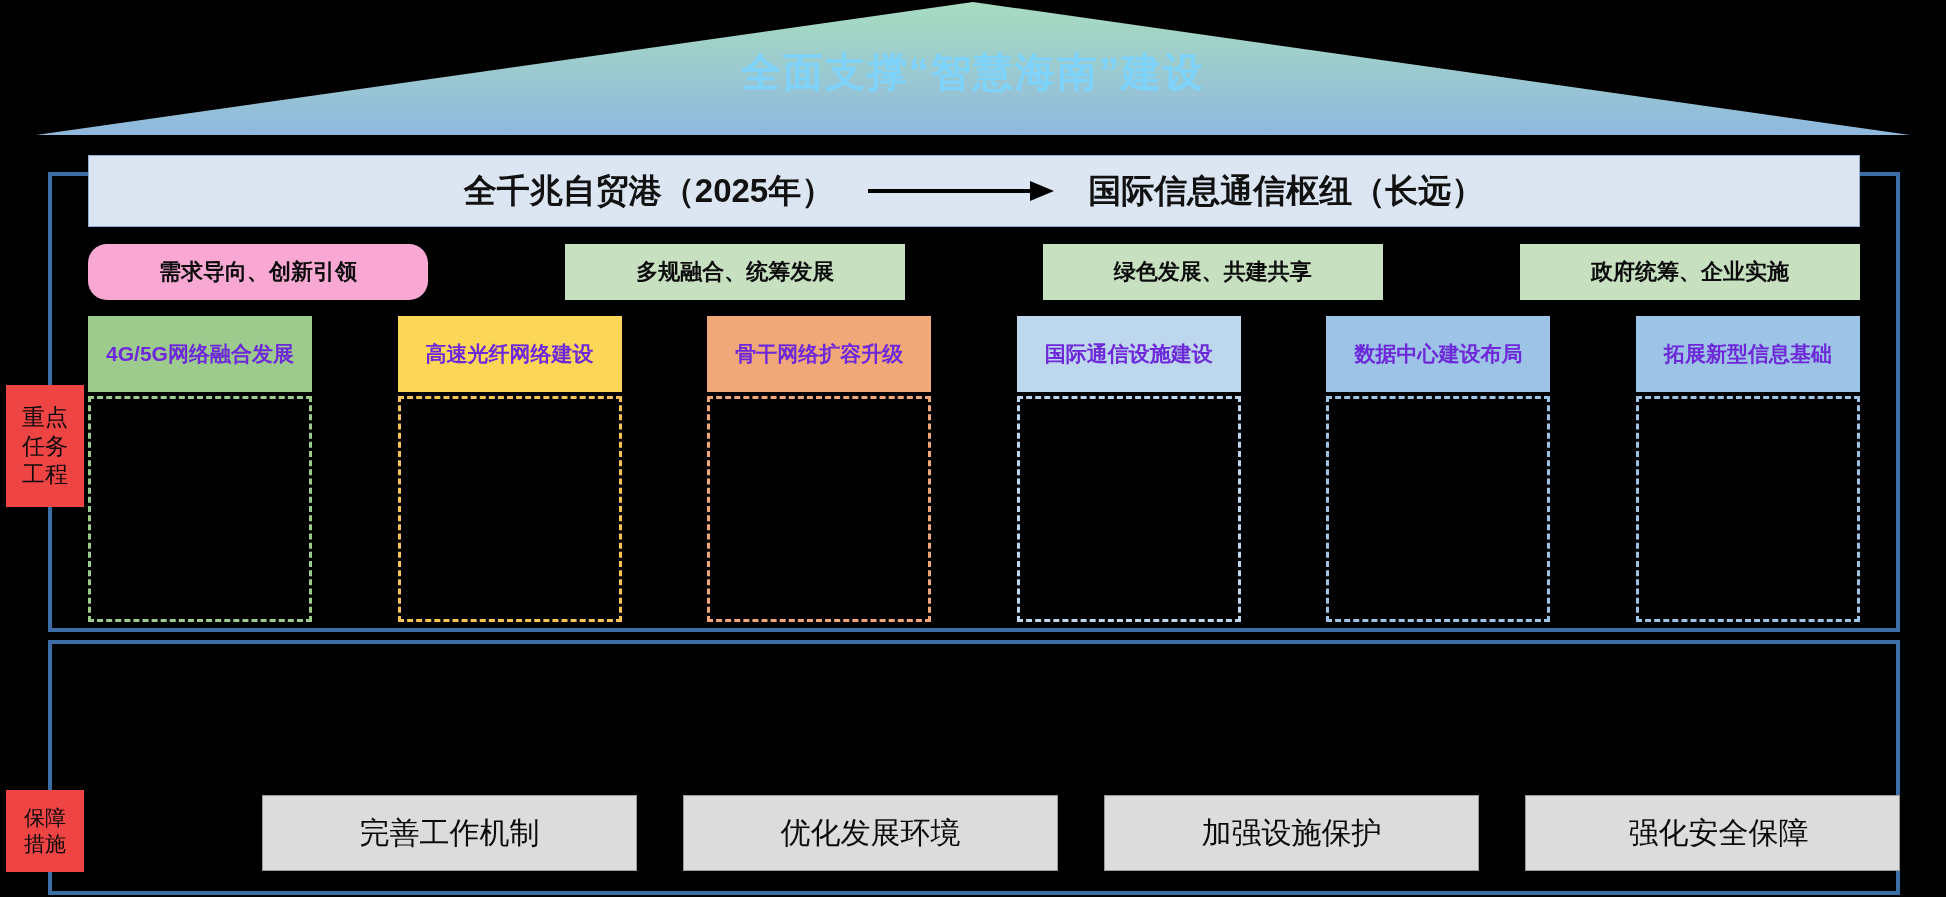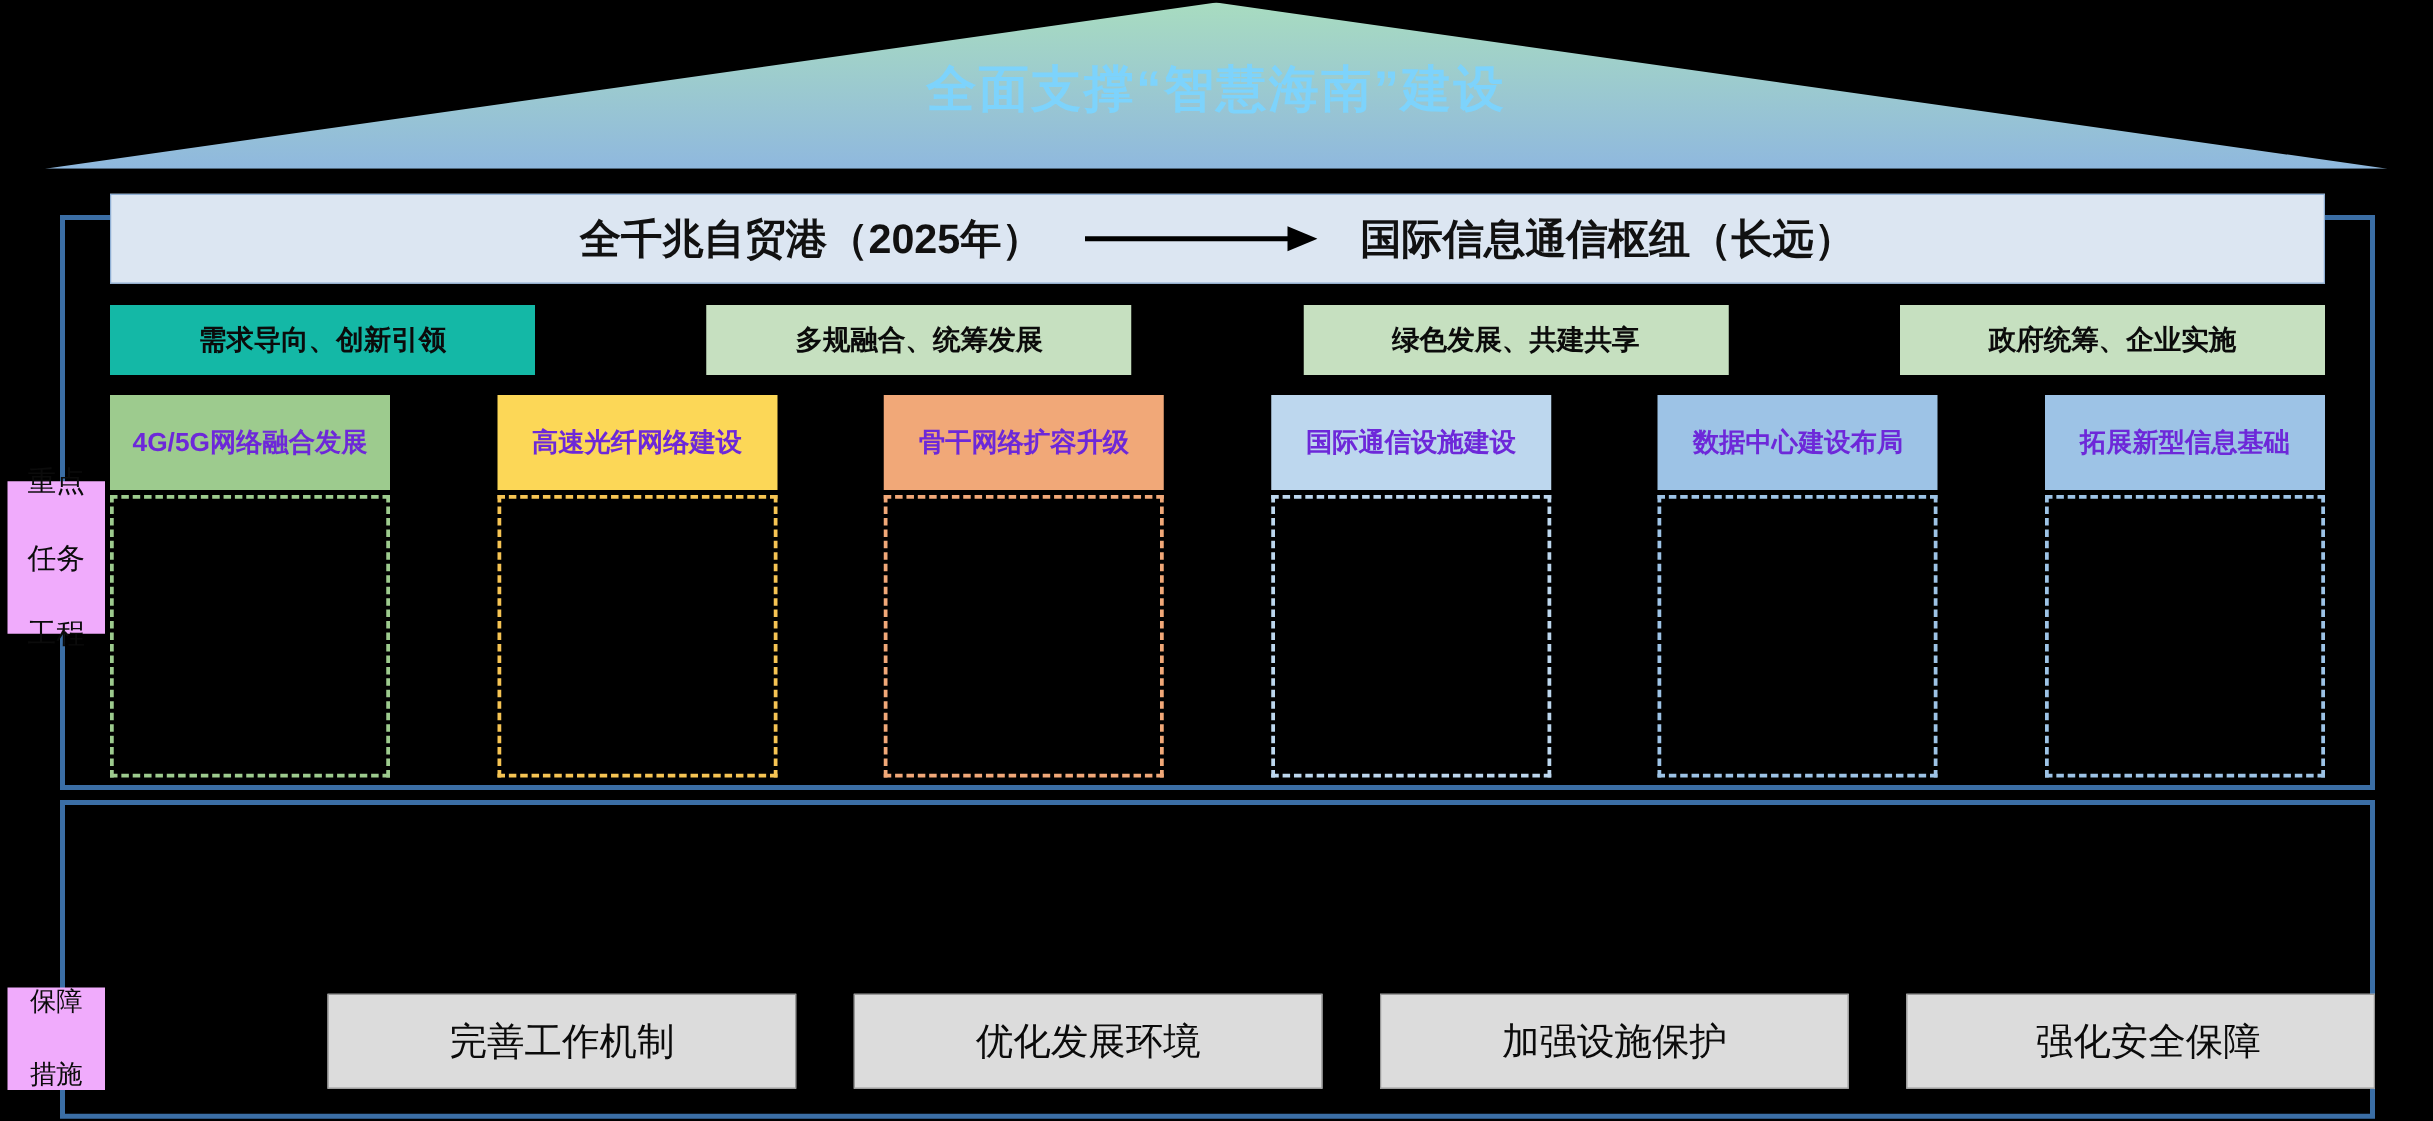--- a/index.html
+++ b/index.html
@@ -95,27 +95,26 @@
   }
   .task-body {
     width: 224px; height: 226px;
     border: 3px dashed #C6E0C0;
     background: transparent;
   }
 
   
   .side-label {
     position: absolute;
-    background: #f0abfc;
+    background: #ef4444;
     display: flex; flex-direction: column;
     align-items: center; justify-content: center;
     color: #0b0b0b;
     line-height: 1.25;
     font-size: 23px;
-    gap: 32px;
   }
   .side-label span { display:block; }
   #label-key { left: 6px; top: 385px; width: 78px; height: 122px; }
   #label-guarantee { left: 6px; top: 790px; width: 78px; height: 82px; font-size: 21px; }
 
   
   .footer-row {
     position: absolute; left: 88px; top: 795px;
     width: 1812px; height: 76px;
     display: flex; justify-content: flex-end; gap: 46px;
@@ -156,21 +155,21 @@
     <span class="goal-arrow">
       <svg width="186" height="22" viewBox="0 0 186 22">
         <line x1="0" y1="11" x2="168" y2="11" stroke="#000" stroke-width="4"></line>
         <polygon points="186,11 162,1 162,21" fill="#000"></polygon>
       </svg>
     </span>
     <span class="goal-text">国际信息通信枢纽（长远）</span>
   </div>
 
   <div class="principles">
-    <div class="principle" style="background: #14b8a6;">需求导向、创新引领</div>
+    <div class="principle" style="background: #f9a8d4; border-radius: 19px;">需求导向、创新引领</div>
     <div class="principle" style="background: rgb(198, 224, 192);">多规融合、统筹发展</div>
     <div class="principle" style="background: rgb(198, 224, 192);">绿色发展、共建共享</div>
     <div class="principle" style="background: rgb(198, 224, 192);">政府统筹、企业实施</div>
   </div>
 
   <div class="tasks">
     <div class="task-head" style="background: rgb(157, 203, 142);">4G/5G网络融合发展</div>
     <div class="task-head" style="background: rgb(252, 215, 87);">高速光纤网络建设</div>
     <div class="task-head" style="background: rgb(241, 168, 120);">骨干网络扩容升级</div>
     <div class="task-head" style="background: rgb(189, 215, 238);">国际通信设施建设</div>

